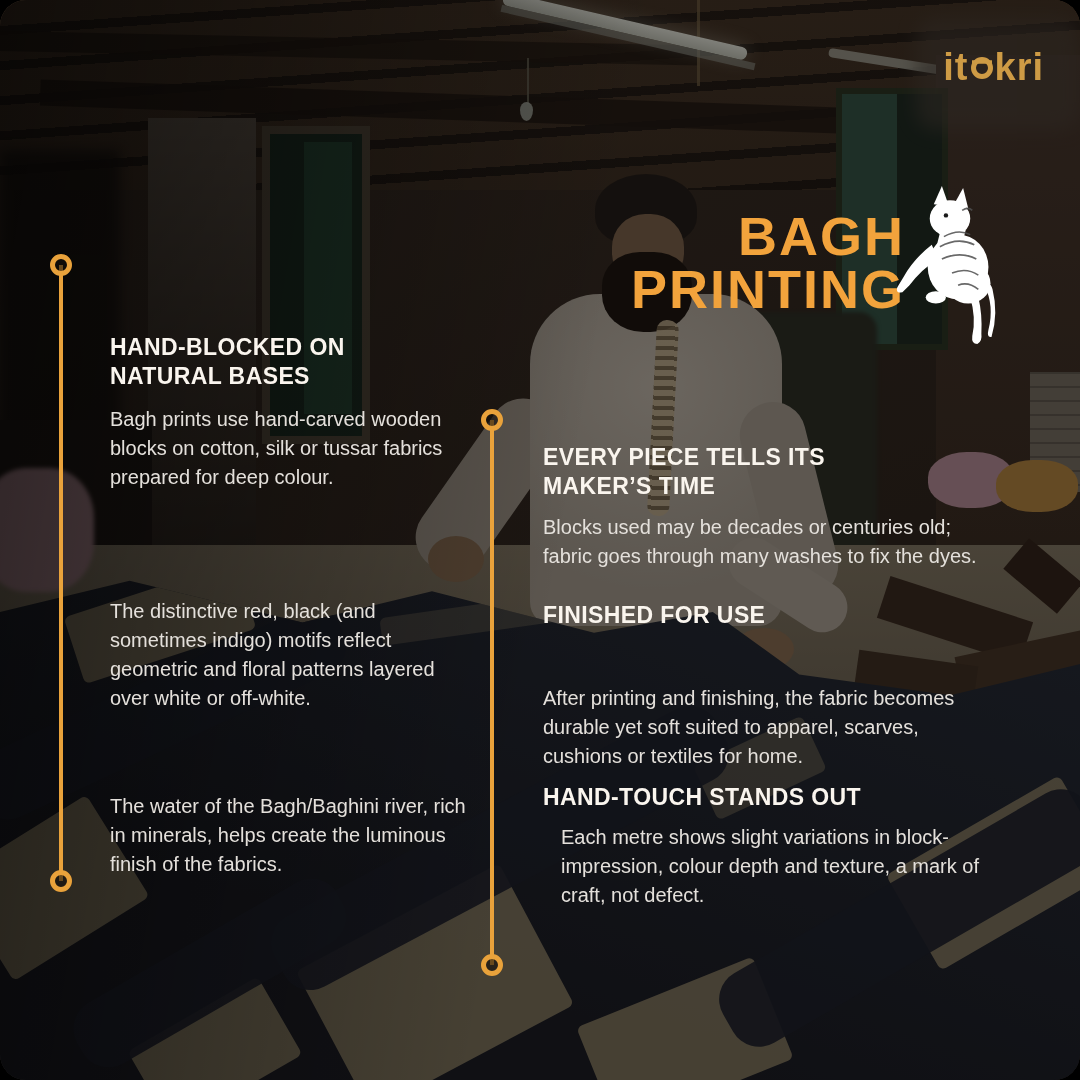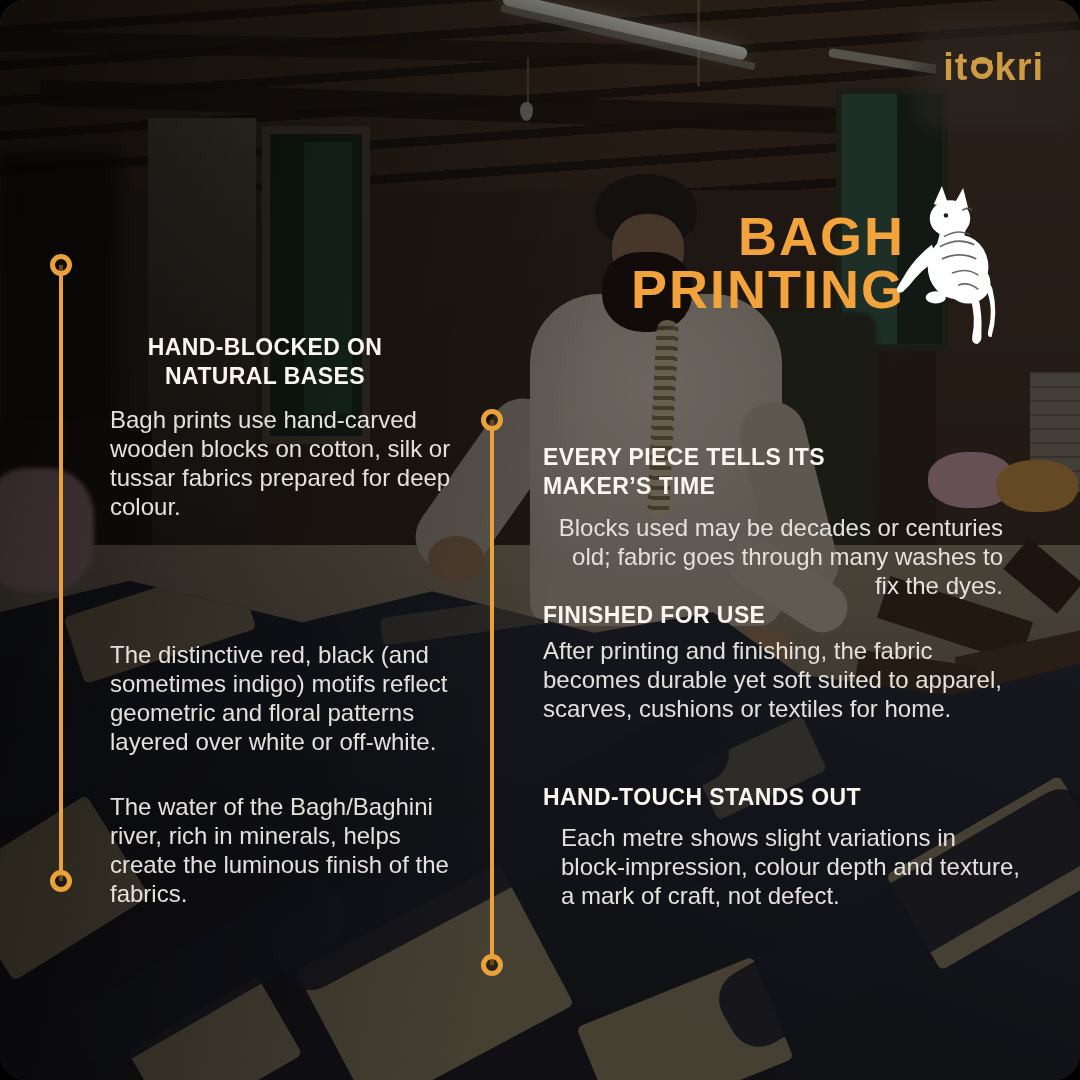--- a/index.html
+++ b/index.html
@@ -78,31 +78,31 @@
   .ph-overlay2{inset:0;background:linear-gradient(100deg,rgba(0,0,0,.55) 0%,rgba(0,0,0,.22) 30%,rgba(0,0,0,0) 52%);}
   
   .content{position:absolute;inset:0;z-index:10;}
   .logo{position:absolute;top:46px;right:36px;color:#CE9B45;font-weight:700;font-size:38px;letter-spacing:1px;display:flex;align-items:flex-start;}
   .logo svg{margin:6px 1px 0 1px;}
   .title{position:absolute;left:560px;top:210px;width:345px;text-align:right;
     color:#F2A33C;font-weight:800;font-size:54px;line-height:53px;letter-spacing:2px;}
   .subtitle{position:absolute;left:530px;top:334px;width:420px;text-align:center;
     color:#F5EFE6;font-weight:700;font-size:22px;letter-spacing:10px;}
   .heading{position:absolute;color:#FAF5EE;font-weight:700;font-size:23px;line-height:29px;letter-spacing:.4px;}
-  .body{position:absolute;color:#E4E0DB;font-weight:400;font-size:24px;line-height:29px;}
-  .h-l1{left:110px;top:333px;width:310px;text-align:center;}
+  .body{position:absolute;color:#E4E0DB;font-weight:400;font-size:20px;line-height:29px;}
+  .h-l1{left:110px;top:333px;width:310px;}
   .b-l1{left:110px;top:405px;width:370px;}
   .h-l2{left:110px;top:525px;width:310px;}
-  .b-l2{left:110px;top:597px;width:340px;margin-top:43px;}
+  .b-l2{left:110px;top:597px;width:340px;}
   .h-l3{left:117px;top:727px;width:300px;}
   .b-l3{left:110px;top:792px;width:360px;}
   .h-r1{left:543px;top:443px;width:335px;}
-  .b-r1{left:543px;top:513px;width:460px;text-align:right;}
+  .b-r1{left:543px;top:513px;width:460px;}
   .h-r2{left:543px;top:601px;width:400px;}
-  .b-r2{left:543px;top:636px;width:460px;}
+  .b-r2{left:543px;top:684px;width:460px;}
   .h-r3{left:543px;top:783px;width:400px;}
   .b-r3{left:561px;top:823px;width:465px;}
   .vline{position:absolute;width:4px;background:#E9A23B;}
   .vline-left{left:59px;top:265px;height:616px;}
   .vline-mid{left:490px;top:420px;height:545px;}
   .dot{position:absolute;width:12px;height:12px;border:5px solid #E9A23B;border-radius:50%;background:rgba(20,15,10,.6);}
   .dot-l-top{left:50px;top:254px;}
   .dot-l-bot{left:50px;top:870px;}
   .dot-m-top{left:481px;top:409px;}
   .dot-m-bot{left:481px;top:954px;}

